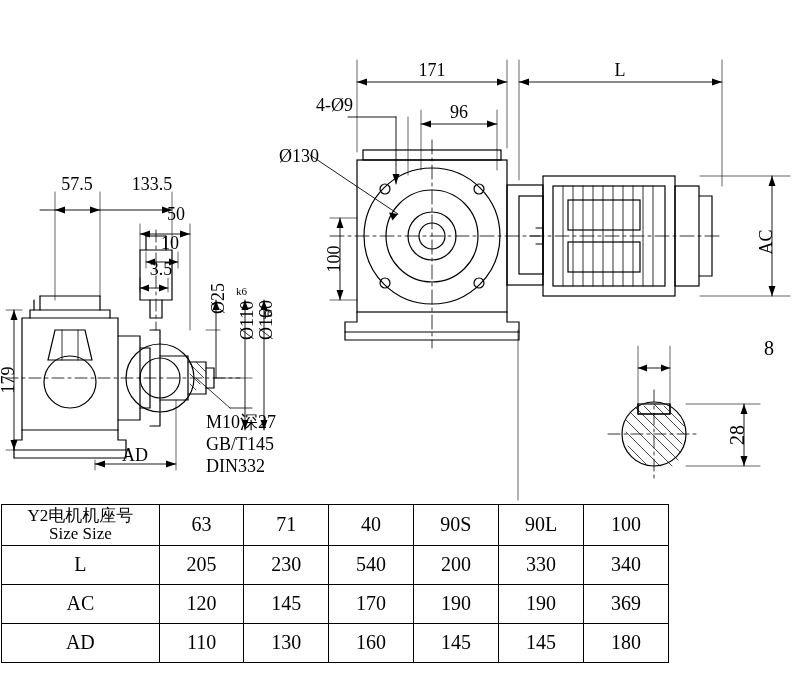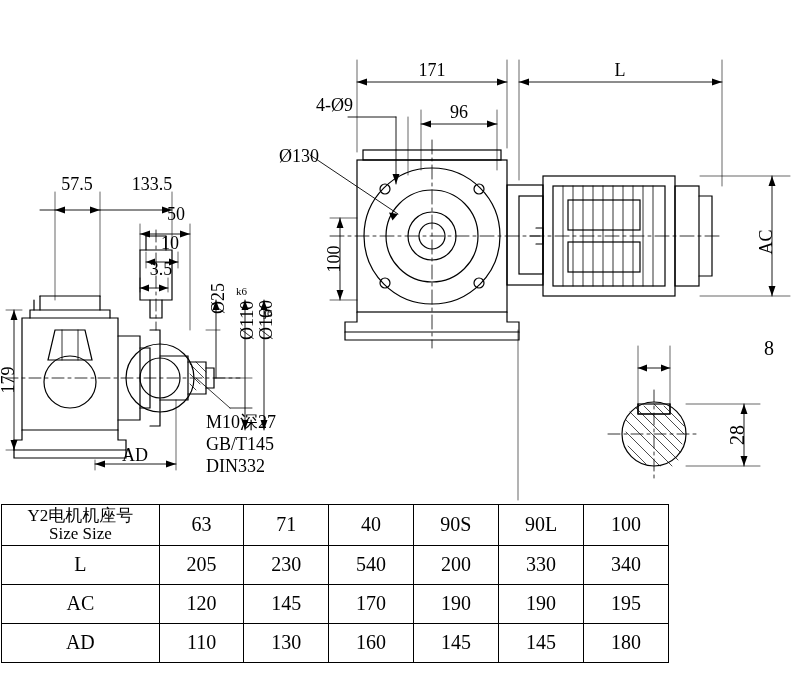--- a/index.html
+++ b/index.html
@@ -330,21 +330,21 @@
         <td class="datacell">330</td>
         <td class="datacell">340</td>
       </tr>
       <tr>
         <td class="rowhdr">AC</td>
         <td class="datacell">120</td>
         <td class="datacell">145</td>
         <td class="datacell">170</td>
         <td class="datacell">190</td>
         <td class="datacell">190</td>
-        <td class="datacell">195</td>
+        <td class="datacell">369</td>
       </tr>
       <tr>
         <td class="rowhdr">AD</td>
         <td class="datacell">110</td>
         <td class="datacell">130</td>
         <td class="datacell">160</td>
         <td class="datacell">145</td>
         <td class="datacell">145</td>
         <td class="datacell">180</td>
       </tr>

